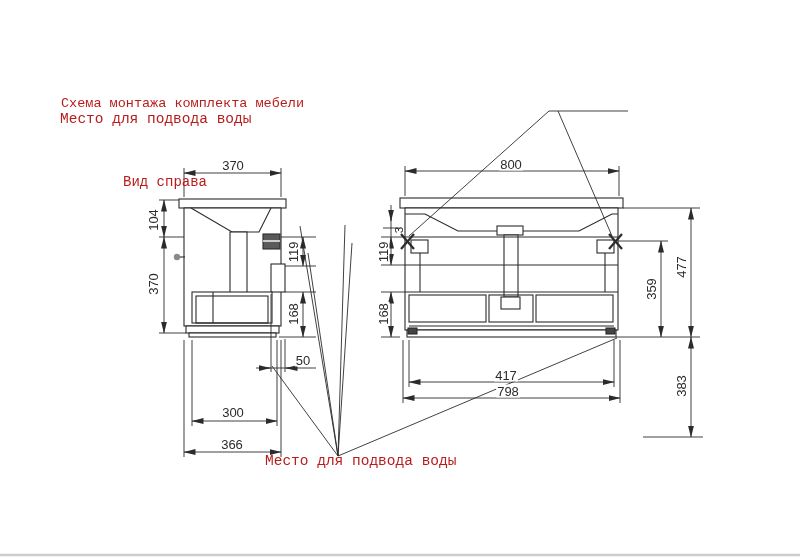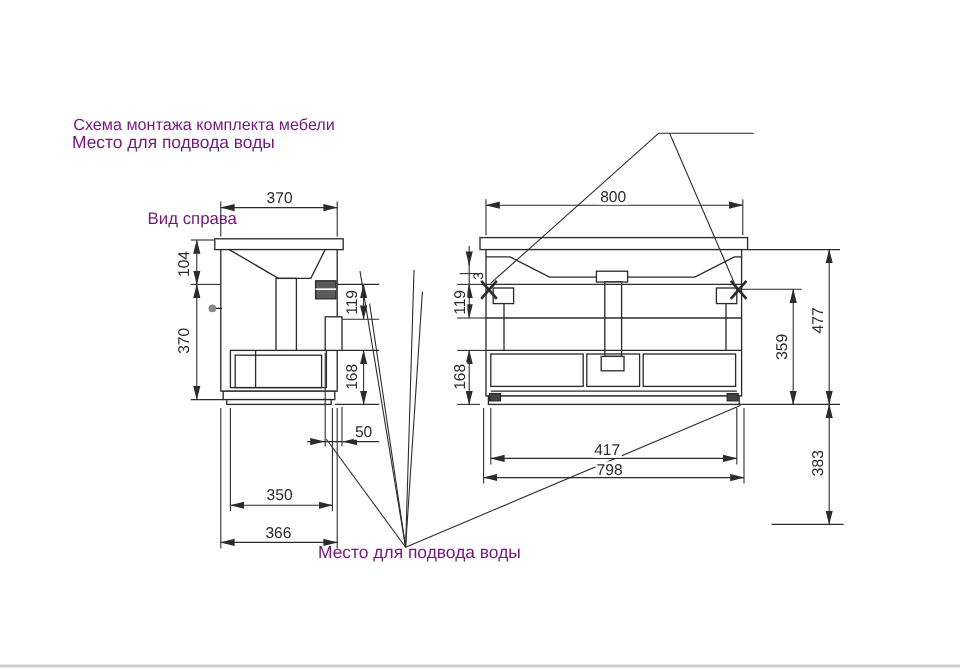--- a/index.html
+++ b/index.html
@@ -1,19 +1,19 @@
 <!DOCTYPE html>
 <html><head>
 <meta charset="utf-8">
 <style>
   html,body{margin:0;padding:0;background:#fff;}
   #stage{position:relative;width:800px;height:559px;background:#ffffff;overflow:hidden;
          font-family:"Liberation Sans",sans-serif;color:#2b2b2b;}
   #stage svg{position:absolute;left:0;top:0;}
-  .txt{position:absolute;white-space:nowrap;color:#701a75;}
+  .txt{position:absolute;white-space:nowrap;color:#b91c1c;font-family:Liberation Mono, monospace;}
   .dim{position:absolute;white-space:nowrap;font-size:13px;color:#2b2b2b;
        transform:translate(-50%,-50%);background:#fff;padding:0 1px;line-height:1;}
   .dim.rot{transform:translate(-50%,-50%) rotate(-90deg);}
   .dim.small{font-size:11.5px;background:transparent;}
   .hdr1{left:61px;top:96px;font-size:13.5px;}
   .hdr2{left:60px;top:111px;font-size:14.5px;}
   .hdr3{left:61px;top:128px;font-size:12.5px;}
   .sideview-label{left:79px;top:174px;font-size:14px;margin-left:44px;}
   .wallmount-label{left:548px;top:92px;font-size:13.5px;}
   .water-label{left:265px;top:453px;font-size:14.5px;}
@@ -178,21 +178,21 @@
 
   <div class="txt sideview-label">Вид справа</div>
   <div class="txt water-label">Место для подвода воды</div>
 
   <div class="dim" style="left:233px;top:165px;">370</div>
   <div class="dim rot" style="left:153px;top:220px;">104</div>
   <div class="dim rot" style="left:153px;top:284px;">370</div>
   <div class="dim rot" style="left:293px;top:252px;">119</div>
   <div class="dim rot" style="left:293px;top:314px;">168</div>
   <div class="dim" style="left:303px;top:360px;">50</div>
-  <div class="dim" style="left:233px;top:412px;">350</div>
+  <div class="dim" style="left:233px;top:412px;">300</div>
   <div class="dim" style="left:232px;top:444px;">366</div>
 
   <div class="dim" style="left:511px;top:164px;text-align:right;">800</div>
   <div class="dim rot small" style="left:400px;top:230px;">3</div>
   <div class="dim rot" style="left:383px;top:252px;">119</div>
   <div class="dim rot" style="left:383px;top:314px;">168</div>
   <div class="dim rot" style="left:651px;top:289px;">359</div>
   <div class="dim rot" style="left:681px;top:267px;">477</div>
   <div class="dim rot" style="left:681px;top:386px;">383</div>
   <div class="dim" style="left:506px;top:375px;">417</div>

